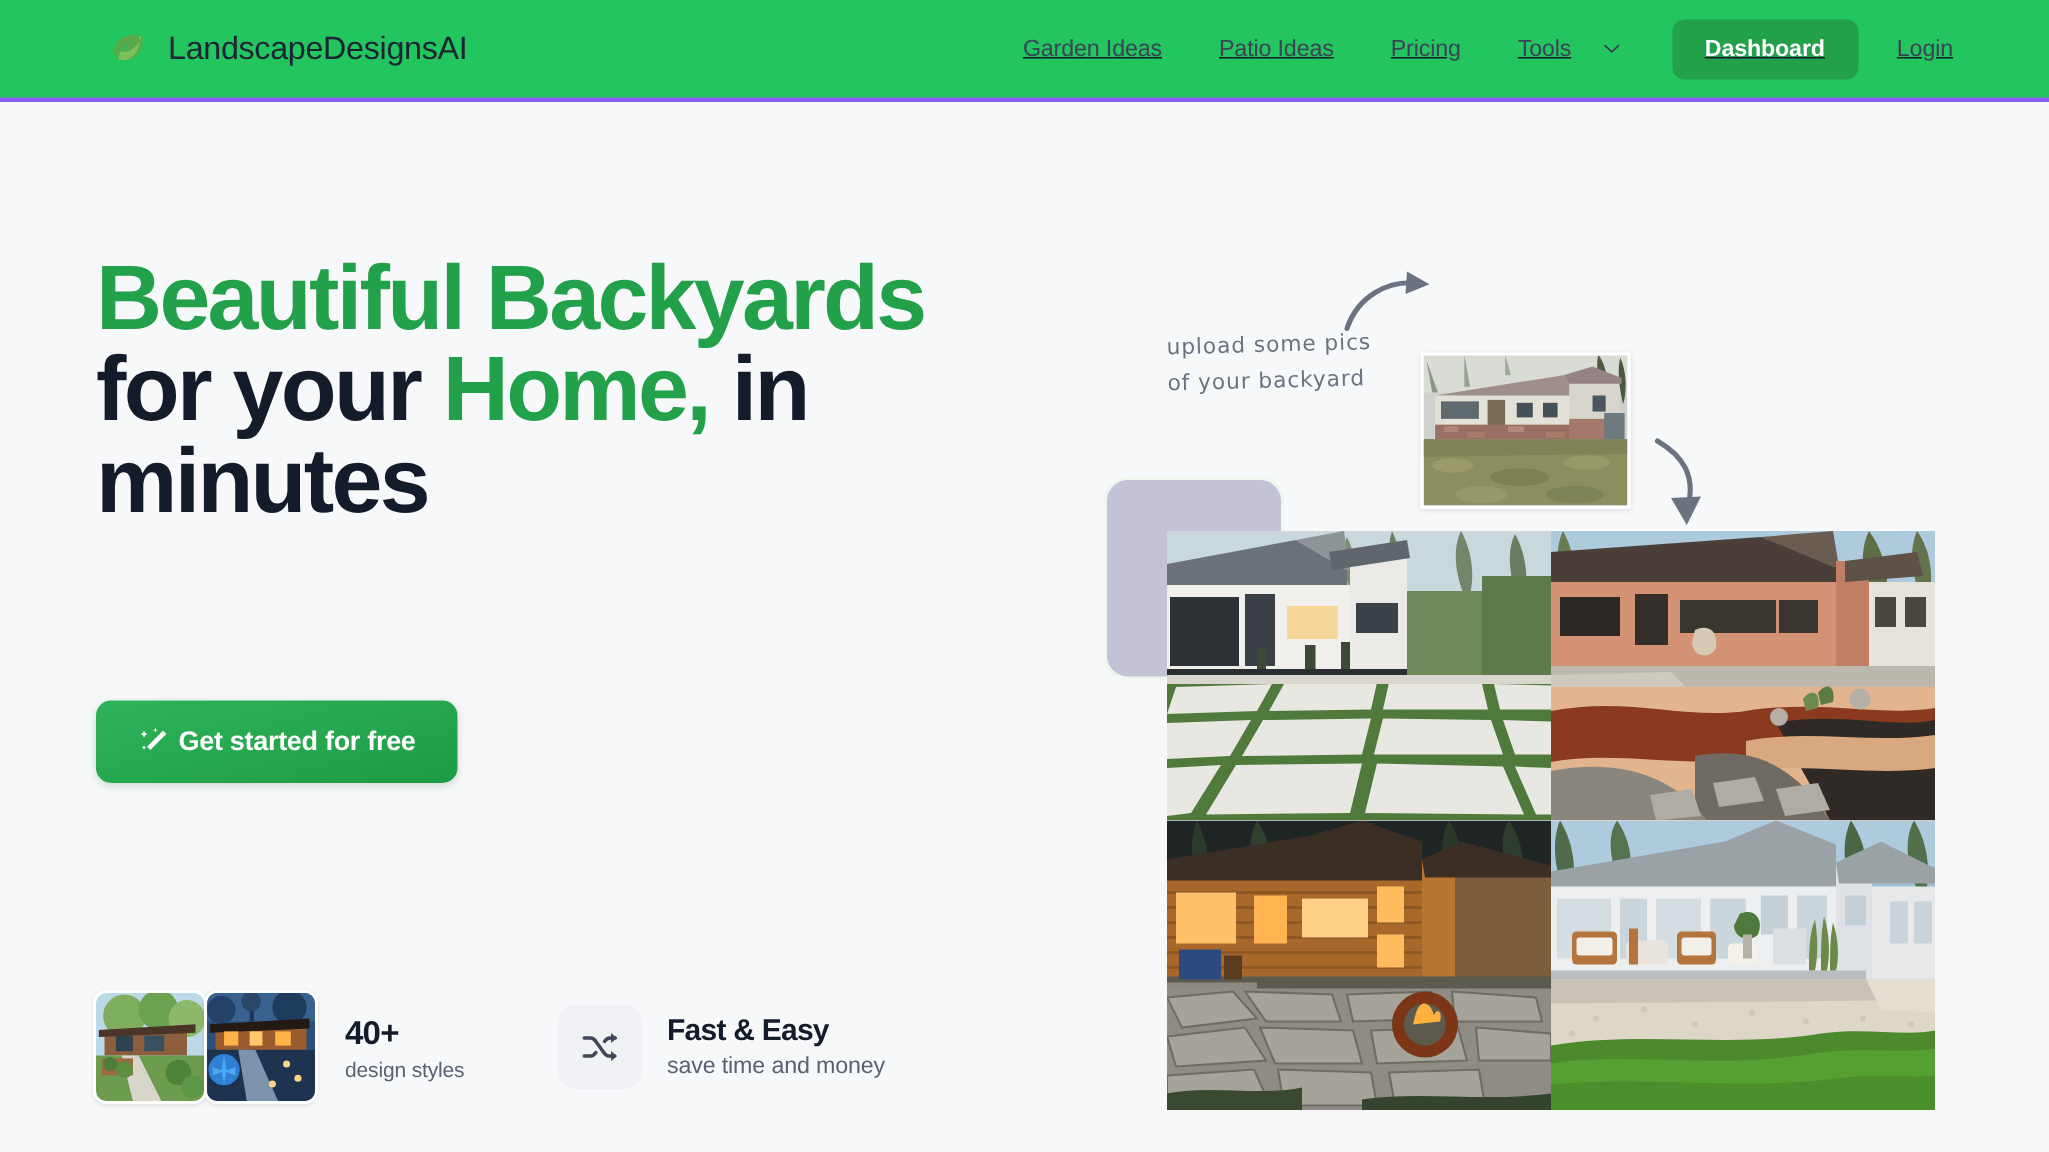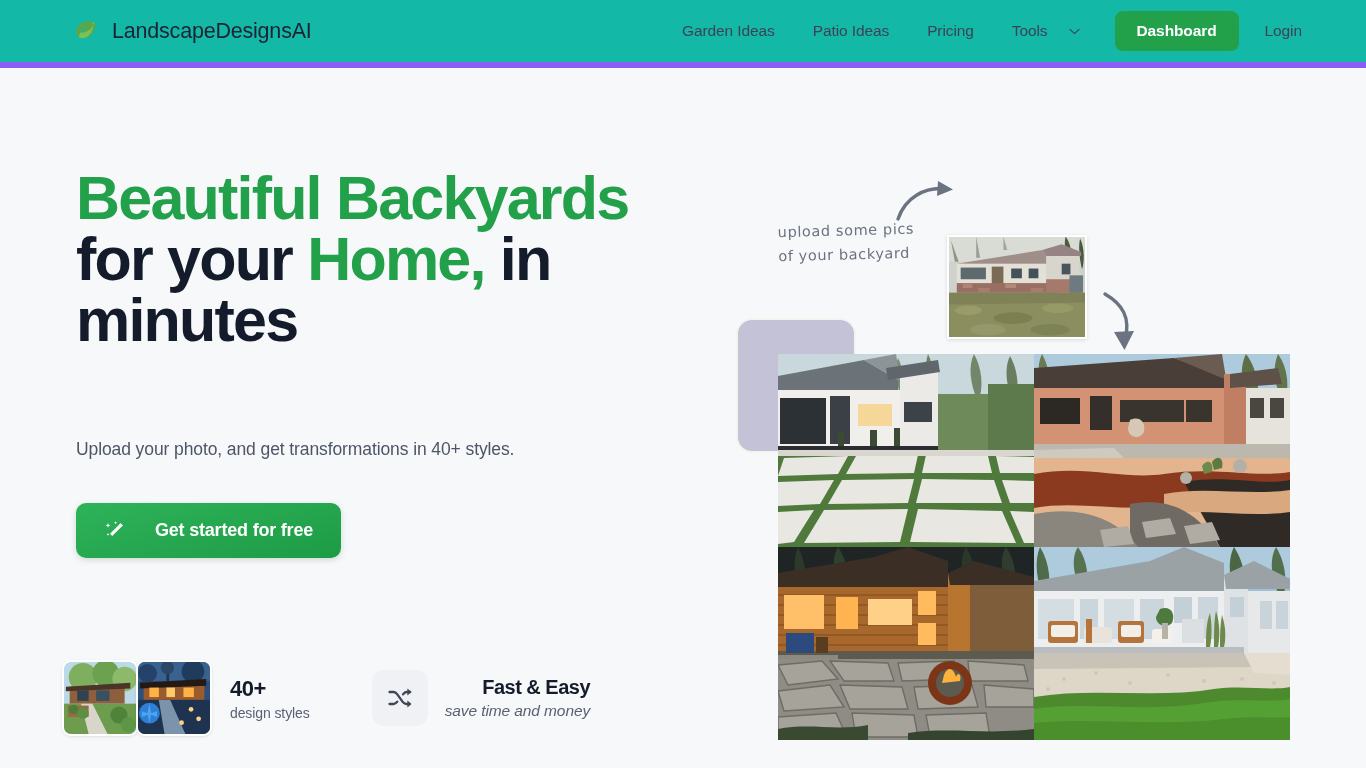--- a/index.html
+++ b/index.html
@@ -7,22 +7,22 @@
   body {
     font-family: "Liberation Sans", sans-serif;
     background: #f7f8fa;
     color: #141b2b;
     -webkit-font-smoothing: antialiased;
   }
 
   
   .header {
     height: 68px;
-    background: #14b8a6;
-    border-bottom: 6px solid #8b5cf6;
+    background: #22c55e;
+    border-bottom: 3px solid #8b5cf6;
     display: flex;
     align-items: center;
     padding: 0 0 0 72px;
     position: relative;
     z-index: 40;
   }
   .brand { display: flex; align-items: center; gap: 14px; }
   .leaf-icon { width: 26px; height: 26px; display: block; }
   .brand-name {
     font-size: 21.5px;
@@ -30,20 +30,21 @@
     color: #1c2333;
     font-weight: 400;
   }
 
   .nav {
     margin-left: auto;
     display: flex;
     align-items: center;
     gap: 0;
     padding-right: 44px;
+    text-decoration: underline;
   }
   .nav-link {
     font-size: 15.5px;
     color: #3b4356;
     padding: 8px 19px;
     cursor: pointer;
     white-space: nowrap;
     letter-spacing: -0.1px;
   }
   .nav-link.dropdown { display: flex; align-items: center; gap: 21px; }
@@ -73,21 +74,21 @@
   
   .hero {
     position: relative;
     height: 674px;
     background: #f7f8fa;
     overflow: hidden;
   }
 
   .hero-left {
     position: absolute;
-    left: 76px;
+    left: 64px;
     top: 100px;
     width: 600px;
   }
   .headline {
     font-size: 61px;
     line-height: 61px;
     font-weight: 700;
     letter-spacing: -1.8px;
     color: #141b2b;
   }
@@ -98,21 +99,21 @@
     font-size: 17.5px;
     line-height: 36px;
     color: #4e5567;
     letter-spacing: -0.1px;
   }
 
   .cta {
     margin-top: 36px;
     display: inline-flex;
     align-items: center;
-    gap: 29px;
+    gap: 5px;
     background: linear-gradient(165deg, #2eb35a 0%, #1d9b45 100%);
     color: #fff;
     border: none;
     border-radius: 10px;
     padding: 0 28px;
     height: 55px;
     font-size: 18px;
     font-weight: 700;
     font-family: inherit;
     letter-spacing: -0.2px;
@@ -137,31 +138,31 @@
     border: 2px solid #ffffff;
     box-shadow: 0 1px 3px rgba(0,0,0,0.10);
   }
   .thumb + .thumb { margin-left: -2px; }
   .thumb svg { display: block; width: 100%; height: 100%; }
 
   .stat-text { margin-left: 18px; }
   .stat-big { font-size: 22px; font-weight: 700; letter-spacing: -0.5px; color: #141b2b; }
   .stat-sub { font-size: 14px; color: #5a6172; margin-top: 3px; letter-spacing: -0.1px; }
 
-  .feature { display: flex; align-items: center; margin-left: 62px; text-align: right; }
+  .feature { display: flex; align-items: center; margin-left: 62px; }
   .feature-icon-box {
     width: 56px; height: 56px;
     background: #f0f1f4;
     border-radius: 12px;
     display: flex; align-items: center; justify-content: center;
   }
   .shuffle { width: 28px; height: 28px; display: block; }
   .feature-text { margin-left: 17px; }
   .feature-title { font-size: 20px; font-weight: 700; letter-spacing: -0.5px; color: #141b2b; }
-  .feature-sub { font-size: 15.5px; color: #5a6172; margin-top: 3px; letter-spacing: -0.1px; font-style: italic; }
+  .feature-sub { font-size: 15.5px; color: #5a6172; margin-top: 3px; letter-spacing: -0.1px; }
 
   
   .hero-right { position: absolute; left: 700px; top: 0; width: 666px; height: 674px; }
 
   .scribble {
     position: absolute;
     left: 78px;
     top: 150px;
     width: 170px;
     font-family: "DejaVu Sans", sans-serif;
@@ -243,21 +244,20 @@
 
   <div class="hero-left">
     <h1 class="headline">
       <span class="g">Beautiful Backyards</span><br>
       <span>for your </span><span class="g">Home,</span><span> in</span><br>
       <span>minutes</span>
     </h1>
 
     <p class="subcopy">
       <br>
-      <span>Upload your photo, and get transformations in 40+ styles.</span>
     </p>
 
     <button class="cta">
       <svg class="wand" viewBox="0 0 22 22" aria-hidden="true">
         <path d="M16.6 3.2 6.0 13.8l2.2 2.2L18.8 5.4z" fill="#fff"></path>
         <path d="M16.6 3.2 15.2 4.6l2.2 2.2 1.4-1.4z" fill="#e4f6ea"></path>
         <path d="M4.0 3.0l.7 1.7 1.7.7-1.7.7L4.0 7.8 3.3 6.1 1.6 5.4l1.7-.7z" fill="#fff"></path>
         <path d="M11.6 1.2l.45 1.1 1.1.45-1.1.45-.45 1.1-.45-1.1-1.1-.45 1.1-.45z" fill="#fff"></path>
         <path d="M4.0 12.8l.45 1.1 1.1.45-1.1.45-.45 1.1-.45-1.1-1.1-.45 1.1-.45z" fill="#fff"></path>
       </svg>

